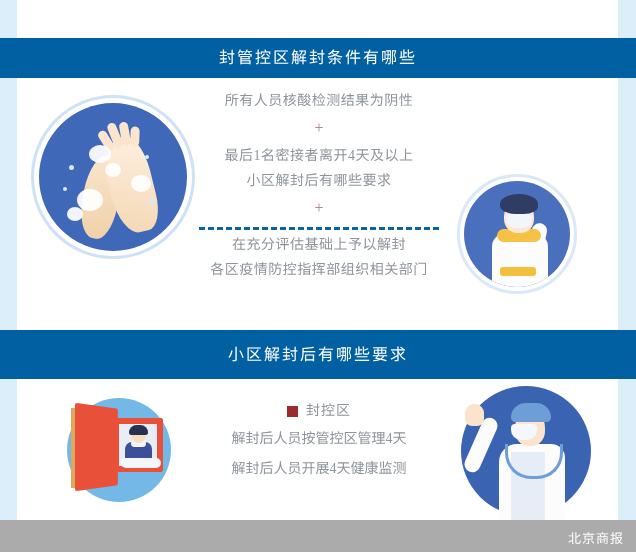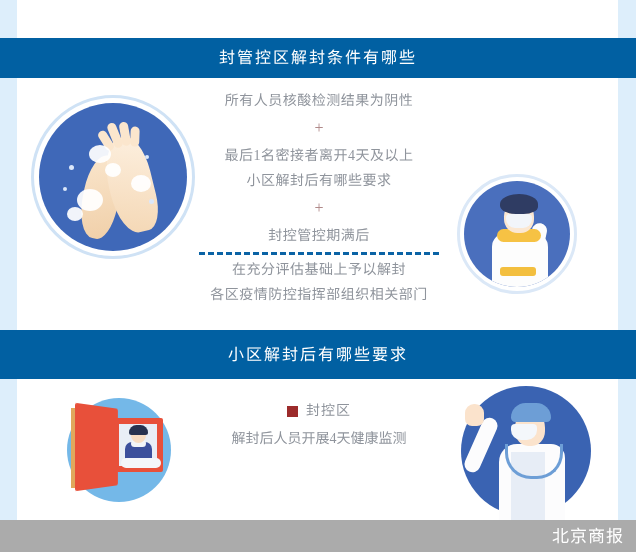--- a/index.html
+++ b/index.html
@@ -228,21 +228,21 @@
     color:#8f949c;font-size:14px;line-height:30px;white-space:nowrap;
   }
 
   
   #wmbar{
     position:absolute;left:0;bottom:0;width:636px;height:32px;
     background:#ababab;
   }
   #wmtext{
     position:absolute;right:12px;bottom:5px;
-    color:#ffffff;font-size:17px;letter-spacing:1px;
+    color:#ffffff;font-size:13px;letter-spacing:1px;
     font-family:"Liberation Serif","DejaVu Serif",serif;
   }
 </style>
 </head>
 <body>
 
 <div class="page">
 
   <div class="card-bg"></div>
 
@@ -273,21 +273,20 @@
         <div class="spark" style="left:24px;top:84px;width:4px;height:4px;"></div>
       </div>
     </div>
 
     <div id="text1">
       <div class="body-line">所有人员核酸检测结果为阴性</div>
       <div class="plus">+</div>
       <div class="body-line">最后1名密接者离开4天及以上</div>
       <div class="body-line">小区解封后有哪些要求</div>
       <div class="plus">+</div>
-      <div class="body-line">封控管控期满后</div>
       <div class="dashed"></div>
       <div class="body-line">在充分评估基础上予以解封</div>
       <div class="body-line">各区疫情防控指挥部组织相关部门</div>
     </div>
 
     <div class="illus" id="maskperson">
       <div class="mp-ring"></div>
       <div class="mp-disc">
         <div class="mp-body"></div>
         <div class="mp-arm"></div>
@@ -319,20 +318,21 @@
           <div class="w-arm"></div>
         </div>
       </div>
     </div>
 
     <div id="text2">
       <div class="zone-head">
         <span class="swatch"></span>
         <span class="zone-label">封控区</span>
       </div>
+      <div class="zone-desc">解封后人员按管控区管理4天</div>
       <div class="zone-desc">解封后人员开展4天健康监测</div>
     </div>
 
     <div class="illus" id="doctor">
       <div class="dr-disc"></div>
       <div class="dr-arm"></div>
       <div class="dr-thumb"></div>
       <div class="dr-coat"></div>
       <div class="dr-coat2"></div>
       <div class="dr-stetho"></div>

